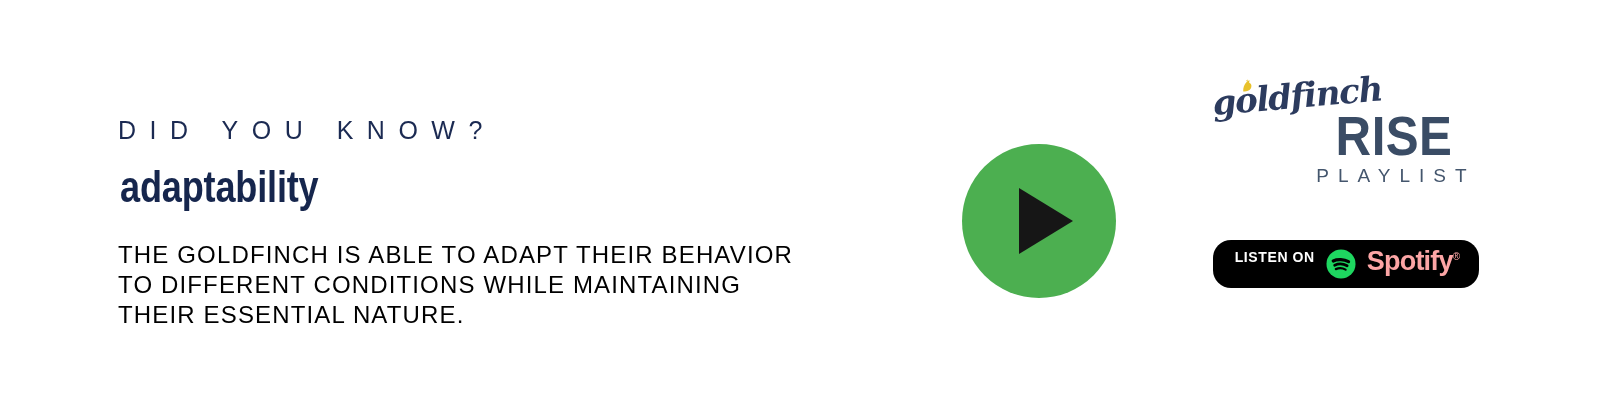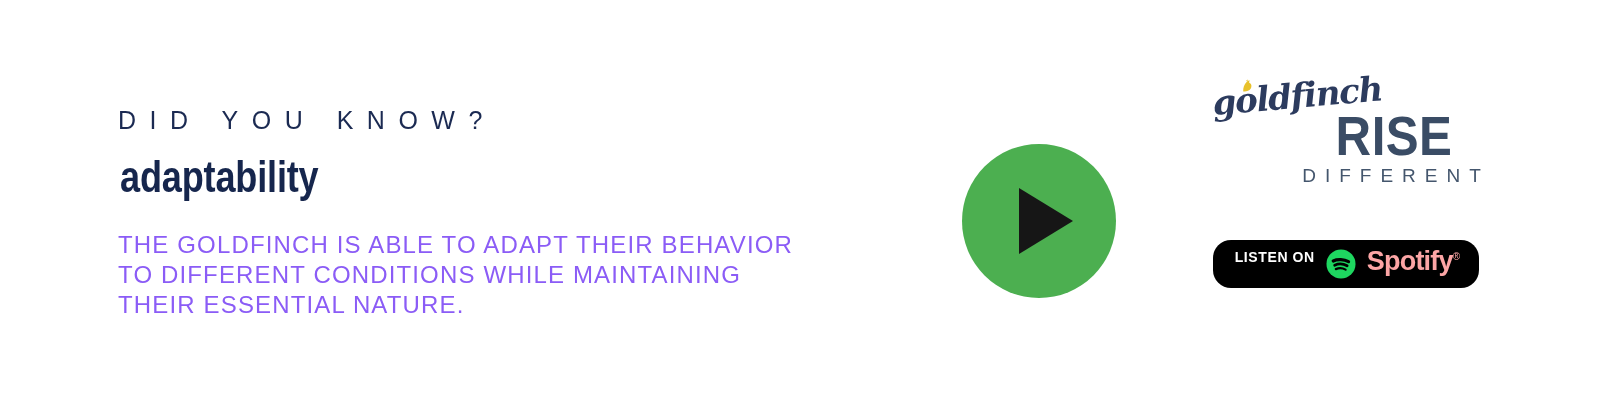--- a/index.html
+++ b/index.html
@@ -17,21 +17,21 @@
     width: 1600px;
     height: 417px;
     background: #ffffff;
     overflow: hidden;
   }
 
   
   .copy-block {
     position: absolute;
     left: 118px;
-    top: 108px;
+    top: 118px;
     width: 720px;
   }
 
   .eyebrow {
     font-family: "Liberation Sans", sans-serif;
     font-size: 25px;
     font-weight: 300;
     letter-spacing: 13.5px;
     color: #1b2a52;
     line-height: 1;
@@ -49,21 +49,21 @@
     transform: scaleX(0.82);
     transform-origin: left center;
     letter-spacing: -0.2px;
     white-space: nowrap;
   }
 
   .body-copy {
     font-family: "Liberation Sans", sans-serif;
     font-size: 24px;
     font-weight: 300;
-    color: #8b5cf6;
+    color: #000000;
     letter-spacing: 1.15px;
     line-height: 1.26;
     margin: 31px 0 0 0;
     max-width: 690px;
   }
 
   
   .play-button {
     position: absolute;
     left: 962px;
@@ -238,21 +238,21 @@
 
       <svg class="bird-icon" viewBox="0 0 16 16">
         <path d="M3.2 13.4 C3.0 10.0 4.2 6.4 6.6 4.0 C7.6 3.0 8.8 2.4 9.8 2.6 C9.3 3.3 9.1 4.0 9.2 4.8 C10.4 5.2 11.2 6.2 11.4 7.4 C11.7 9.6 10.2 11.8 8.0 12.8 C6.4 13.5 4.7 13.7 3.2 13.4 Z" fill="#e8c12a"></path>
         <path d="M6.0 3.0 C6.6 2.2 7.4 1.6 8.2 1.4 C7.8 2.0 7.4 2.6 7.2 3.3 Z" fill="#e8c12a"></path>
       </svg>
 
       <div class="logo-script">goldfinch</div>
 
       <div class="logo-rise">RISE</div>
 
-      <div class="logo-playlist">DIFFERENT</div>
+      <div class="logo-playlist">PLAYLIST</div>
     </div>
 
     <p class="tagline">
     </p>
 
     <a class="spotify-badge" href="#">
       <span class="listen-on">LISTEN ON</span>
 
       <svg class="spotify-mark" viewBox="0 0 64 64">
         <circle cx="32" cy="32" r="31" fill="#1ed760"></circle>

